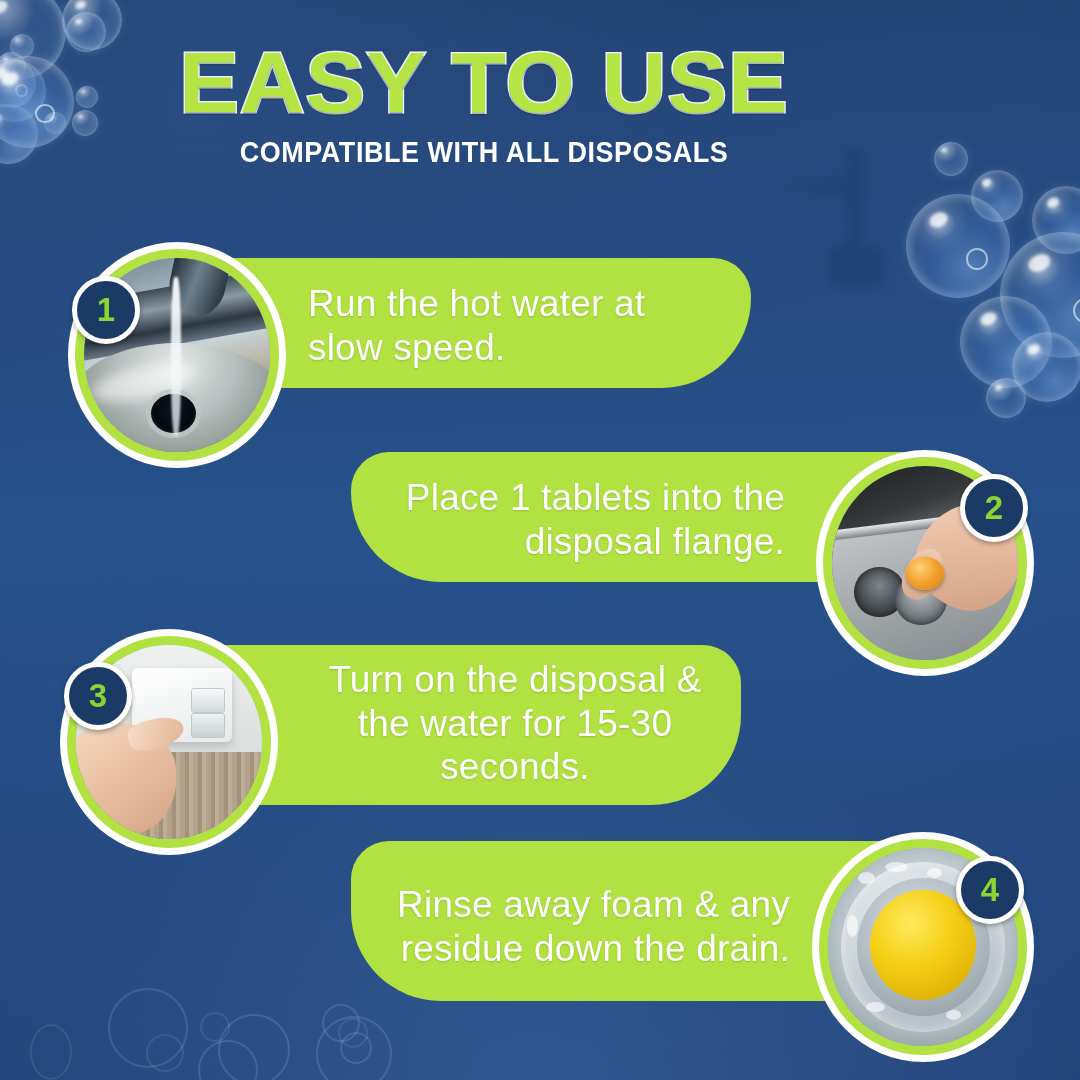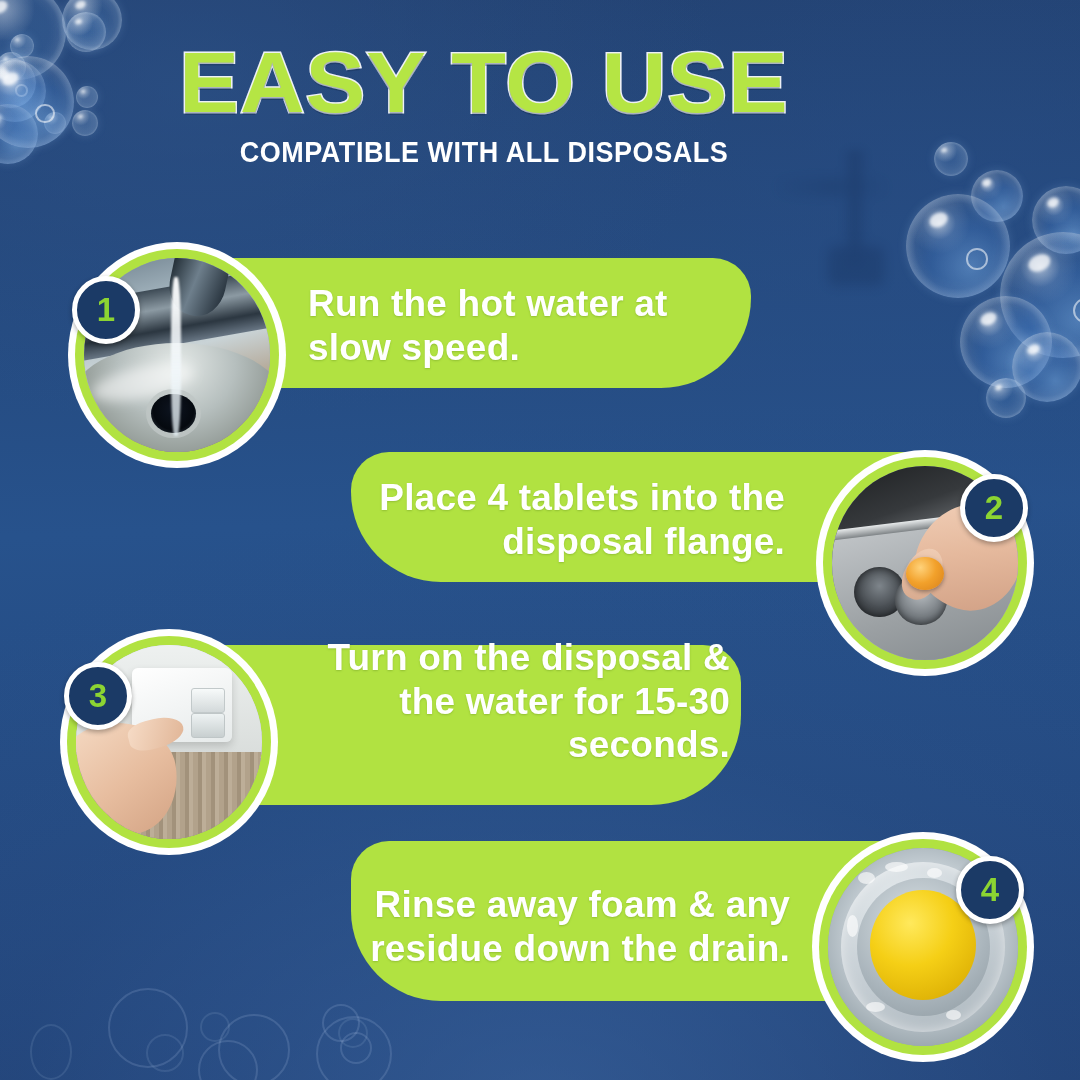--- a/index.html
+++ b/index.html
@@ -75,21 +75,21 @@
   }
   .badge{
     position:absolute;width:58px;height:58px;border-radius:50%;
     background:#1b3a66;border:5px solid #ffffff;
     display:flex;align-items:center;justify-content:center;
     color:#8cd432;font-size:33px;font-weight:bold;
     box-shadow:0 2px 5px rgba(0,0,0,.32);z-index:6;
   }
   .steptext{
     position:absolute;color:#ffffff;font-size:37px;line-height:1.18;
-    letter-spacing:.2px;text-shadow:0 1px 2px rgba(90,130,30,.35);font-weight:bold;
+    letter-spacing:.2px;text-shadow:0 1px 2px rgba(90,130,30,.35);
   }
 
   
   .scene{position:absolute;inset:0;}
 
   
   .s1{background:linear-gradient(165deg,#6d7f8c 0%,#9fb0ba 22%,#c9d3d6 48%,#a88f72 78%,#8a7359 100%);}
   .s1 .rim{position:absolute;left:-12%;top:14%;width:128%;height:30%;
     background:linear-gradient(180deg,#3d4a55 0%,#8c9aa3 35%,#2b3640 72%,#687684 100%);
     transform:rotate(-10deg);filter:blur(.4px);}
@@ -171,21 +171,21 @@
   #step2 .photo{left:832px;top:466px;width:186px;height:194px;}
   #step2 .badge{left:960px;top:474px;}
   #step2 .steptext{left:365px;top:476px;width:420px;text-align:right;}
 
   
   #step3 .banner{left:152px;top:645px;width:589px;height:160px;
      border-radius:38px 38px 90px 38px;}
   #step3 .tail{left:152px;top:760px;width:545px;height:66px;border-radius:0 0 92px 34px;}
   #step3 .photo{left:76px;top:645px;width:186px;height:194px;}
   #step3 .badge{left:64px;top:662px;}
-  #step3 .steptext{left:300px;top:636px;width:430px;text-align:right;}
+  #step3 .steptext{left:300px;top:658px;width:430px;text-align:center;}
 
   
   #step4 .banner{left:351px;top:841px;width:589px;height:160px;
      border-radius:38px 38px 38px 90px;}
   #step4 .tail{left:395px;top:956px;width:545px;height:66px;border-radius:34px 0 38px 92px;}
   #step4 .photo{left:828px;top:848px;width:190px;height:198px;}
   #step4 .badge{left:956px;top:856px;}
   #step4 .steptext{left:360px;top:883px;width:430px;text-align:right;}
 </style>
 </head>
@@ -260,21 +260,21 @@
         <div class="drain"></div>
         <div class="water"></div>
       </div>
     </div>
     <div class="badge">1</div>
   </div>
 
   <div class="step" id="step2">
     <div class="tail"></div>
     <div class="banner"></div>
-    <div class="steptext">Place 4 tablets into the disposal flange.</div>
+    <div class="steptext">Place 1 tablets into the disposal flange.</div>
     <div class="photo">
       <div class="scene s2">
         <div class="counter"></div>
         <div class="edge"></div>
         <div class="flange"></div>
         <div class="flange2"></div>
         <div class="hand"></div>
         <div class="finger"></div>
         <div class="tablet"></div>
       </div>

